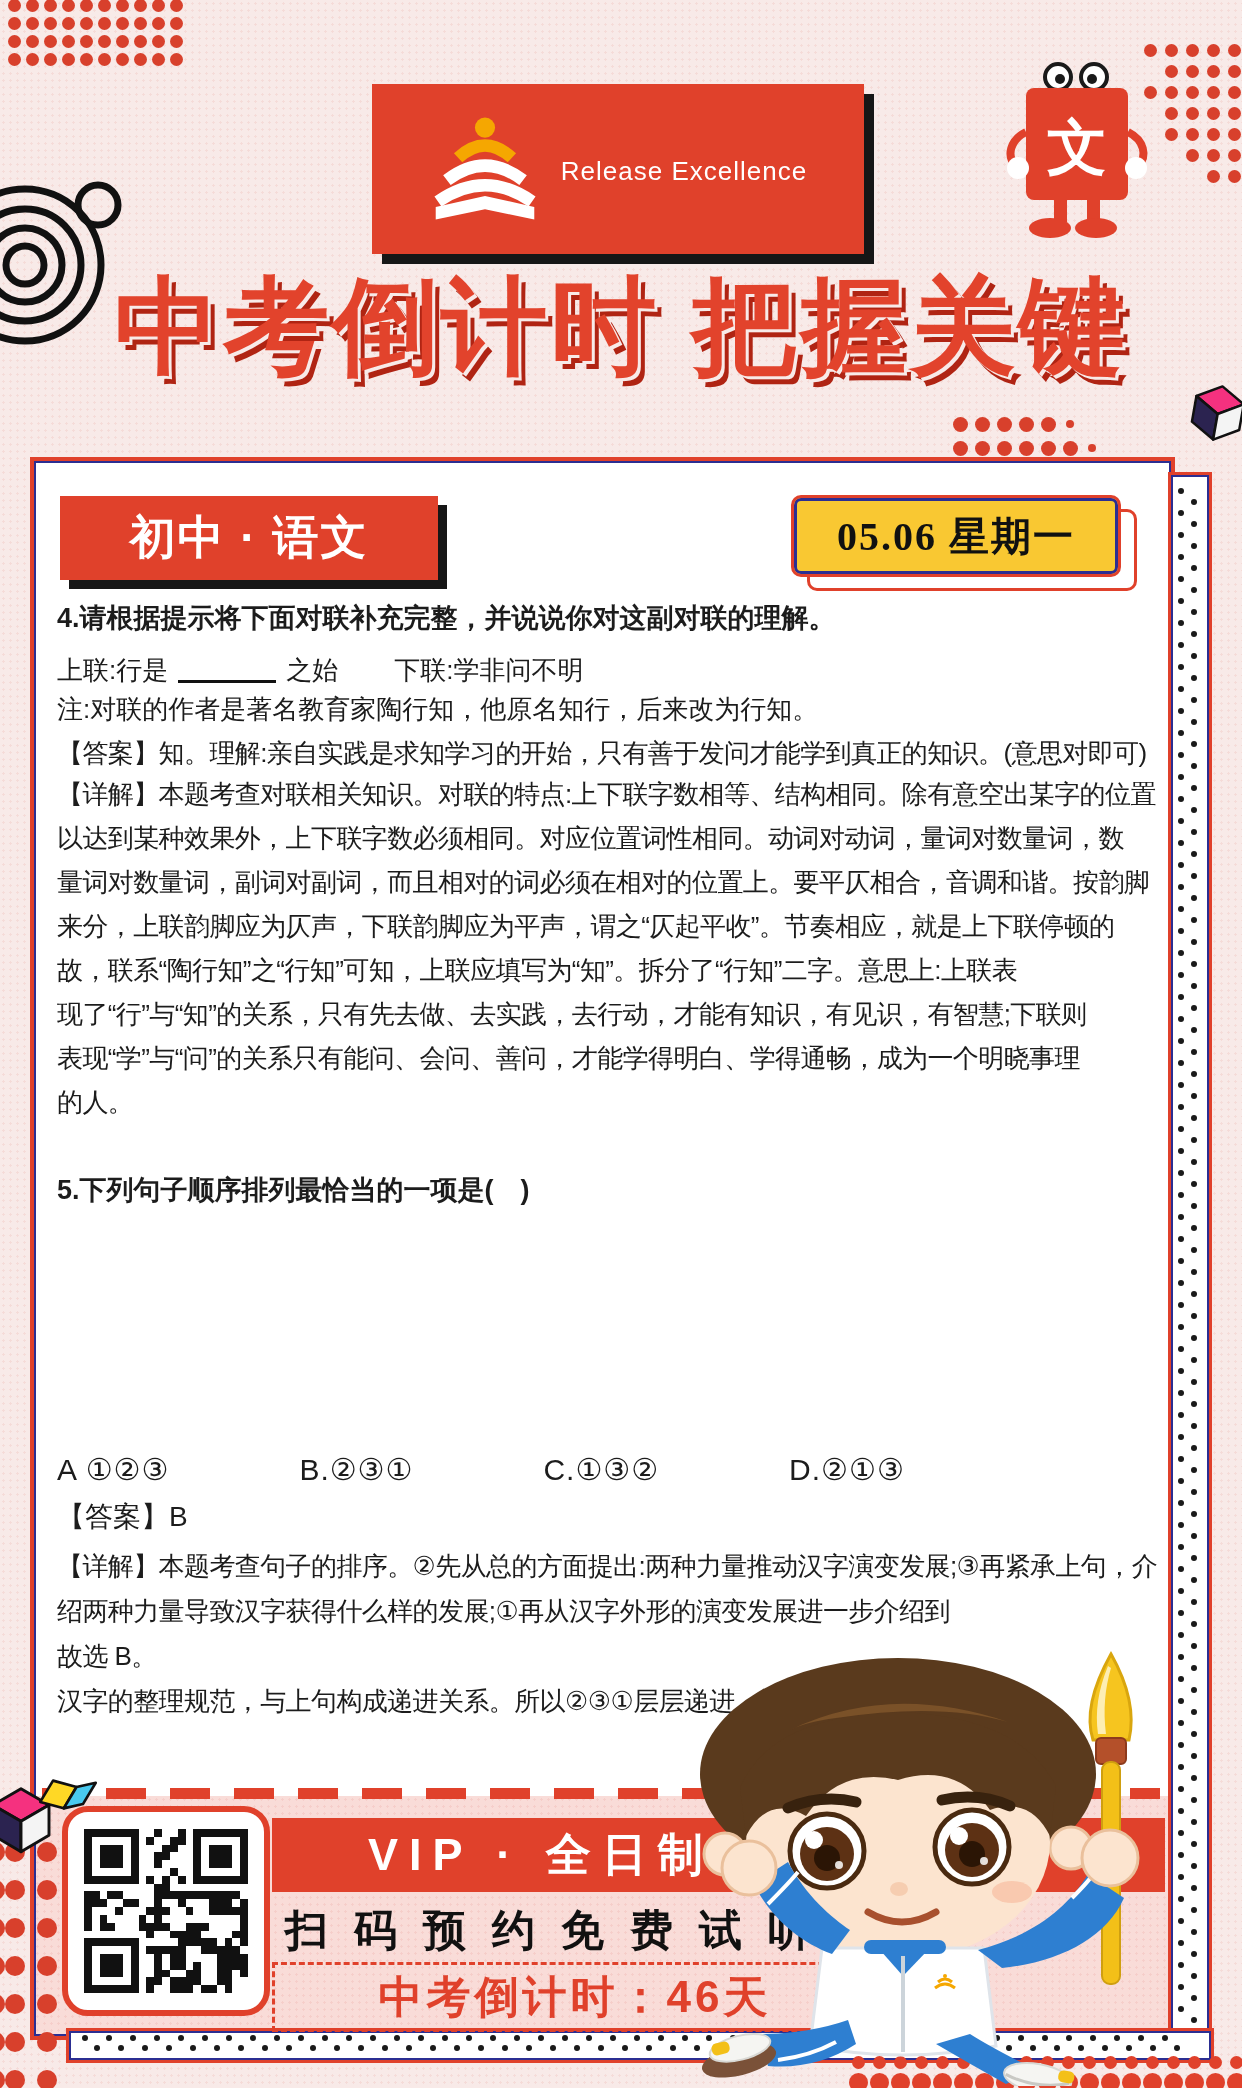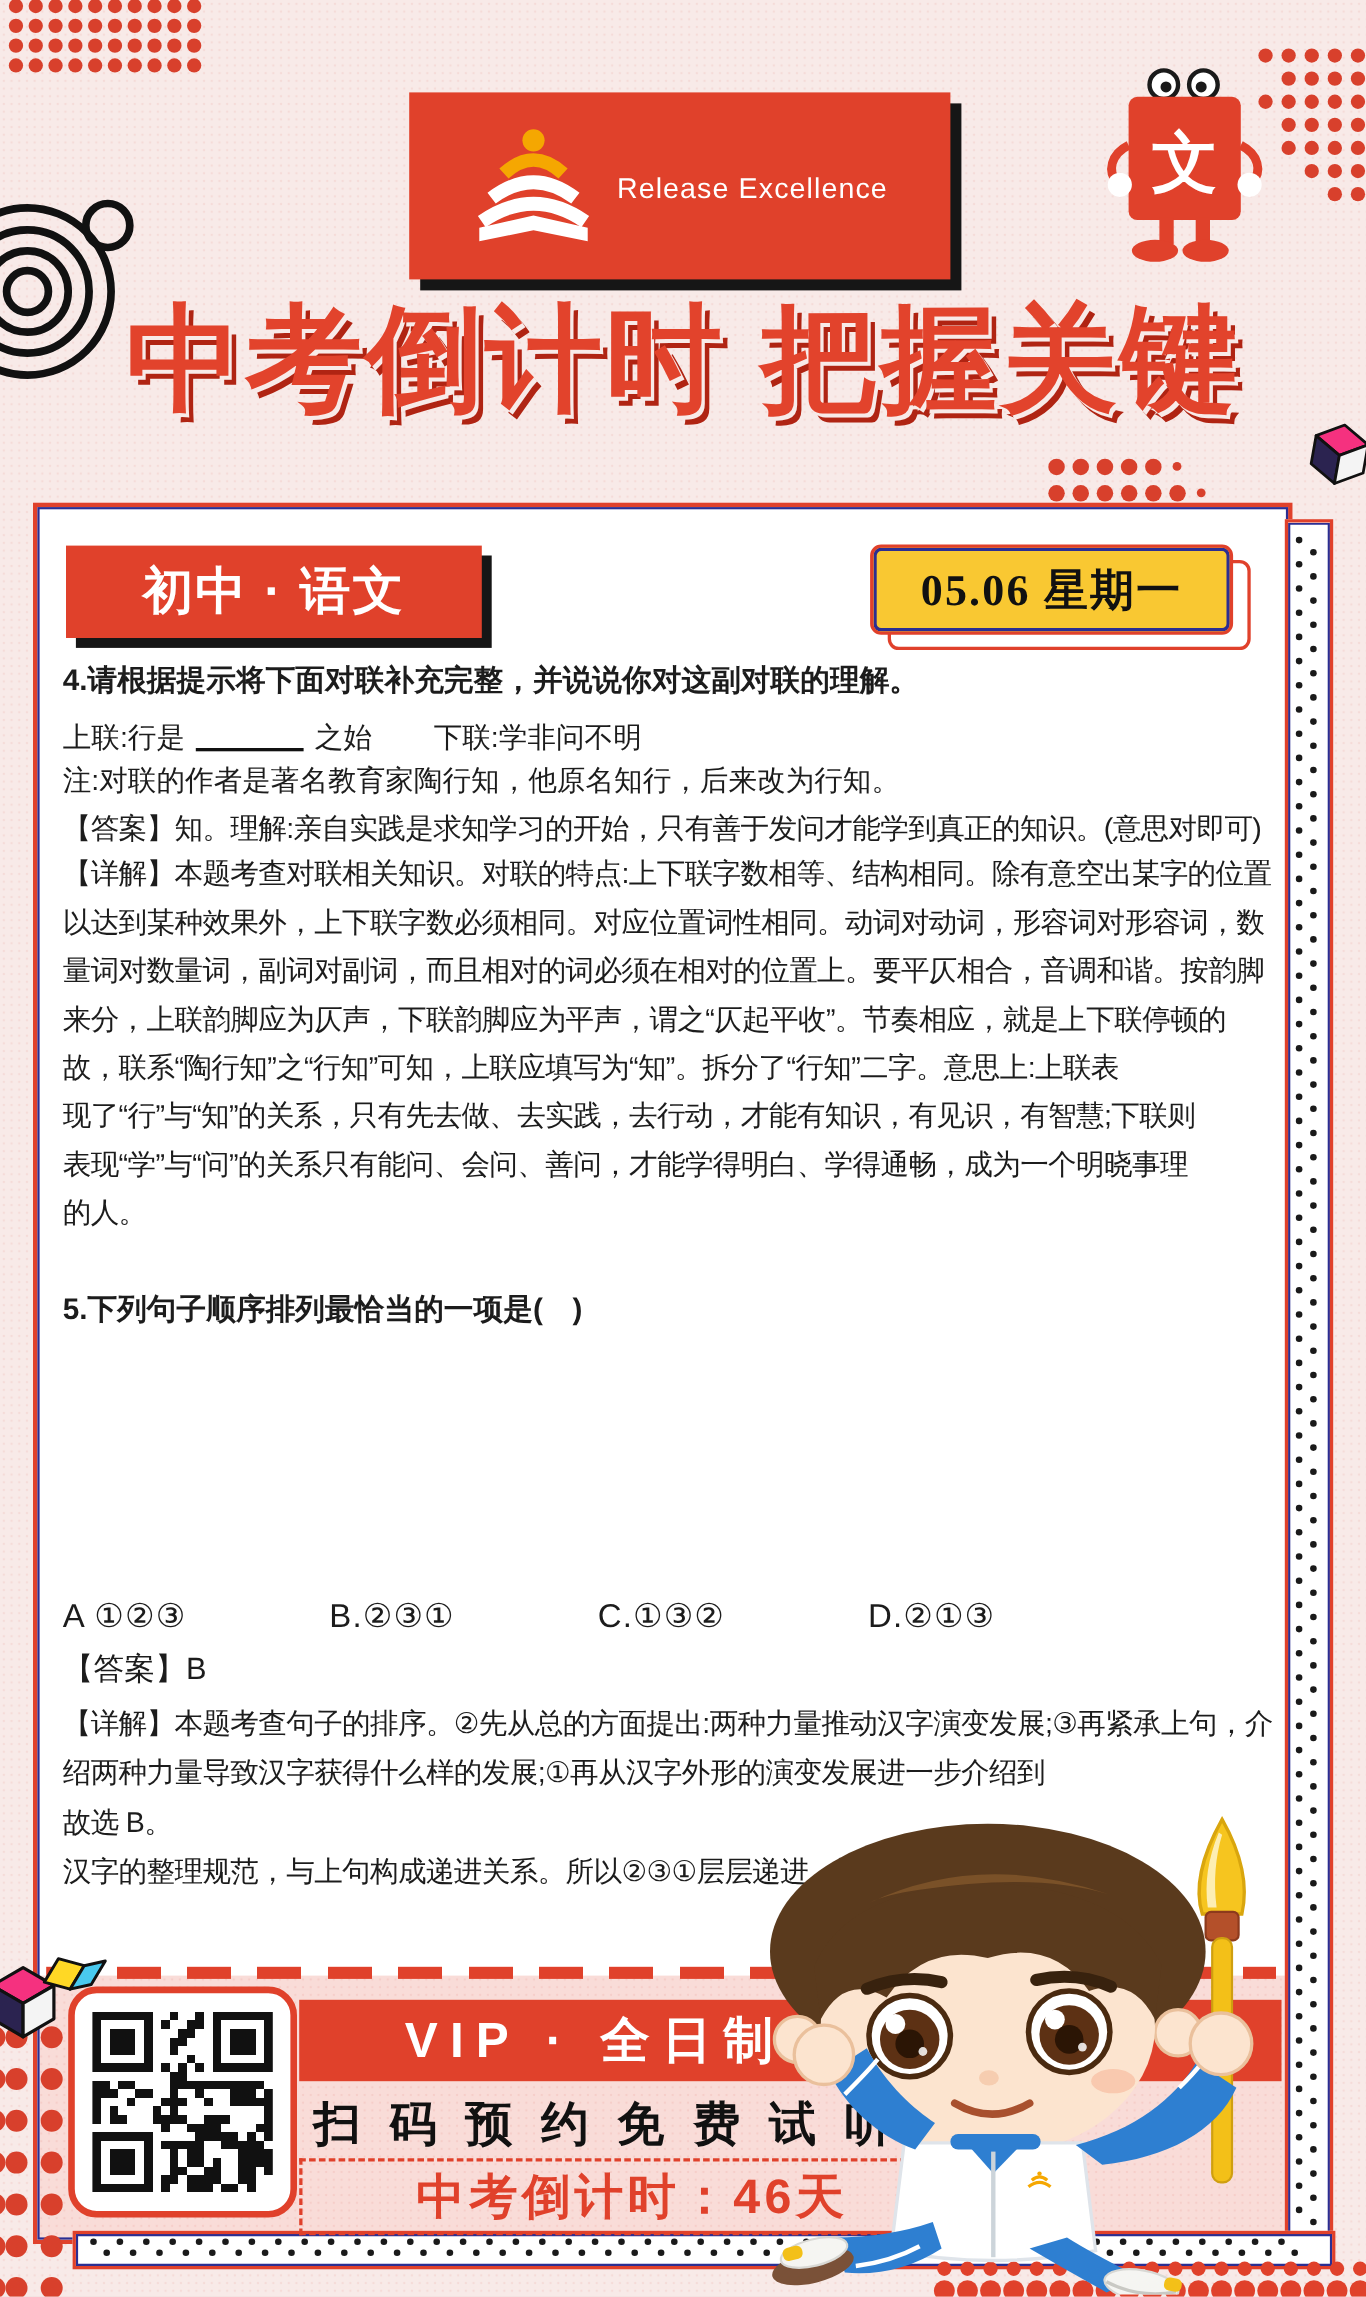--- a/index.html
+++ b/index.html
@@ -289,21 +289,21 @@
   </div>
 
   <div class="tline stem" style="top:600px;">4.请根据提示将下面对联补充完整，并说说你对这副对联的理解。</div>
   <div class="tline" style="top:646px;">
     <span>上联:行是</span><span class="blank"></span><span>之始</span><span class="gap40"></span><span>下联:学非问不明</span>
   </div>
   <div class="tline" style="top:692px;">注:对联的作者是著名教育家陶行知，他原名知行，后来改为行知。</div>
   <div class="tline" style="top:736px;letter-spacing:-0.6px;">【答案】知。理解:亲自实践是求知学习的开始，只有善于发问才能学到真正的知识。(意思对即可)</div>
   <div class="para" style="top:772px;">
     <div>【详解】本题考查对联相关知识。对联的特点:上下联字数相等、结构相同。除有意空出某字的位置</div>
-    <div>以达到某种效果外，上下联字数必须相同。对应位置词性相同。动词对动词，形容词对形容词，数</div>
+    <div>以达到某种效果外，上下联字数必须相同。对应位置词性相同。动词对动词，量词对数量词，数</div>
     <div>量词对数量词，副词对副词，而且相对的词必须在相对的位置上。要平仄相合，音调和谐。按韵脚</div>
     <div>来分，上联韵脚应为仄声，下联韵脚应为平声，谓之“仄起平收”。节奏相应，就是上下联停顿的</div>
     <div>故，联系“陶行知”之“行知”可知，上联应填写为“知”。拆分了“行知”二字。意思上:上联表</div>
     <div>现了“行”与“知”的关系，只有先去做、去实践，去行动，才能有知识，有见识，有智慧;下联则</div>
     <div>表现“学”与“问”的关系只有能问、会问、善问，才能学得明白、学得通畅，成为一个明晓事理</div>
     <div>的人。</div>
   </div>
 
   <div class="tline stem" style="top:1172px;">5.下列句子顺序排列最恰当的一项是(　)</div>
   <div class="options-row">

